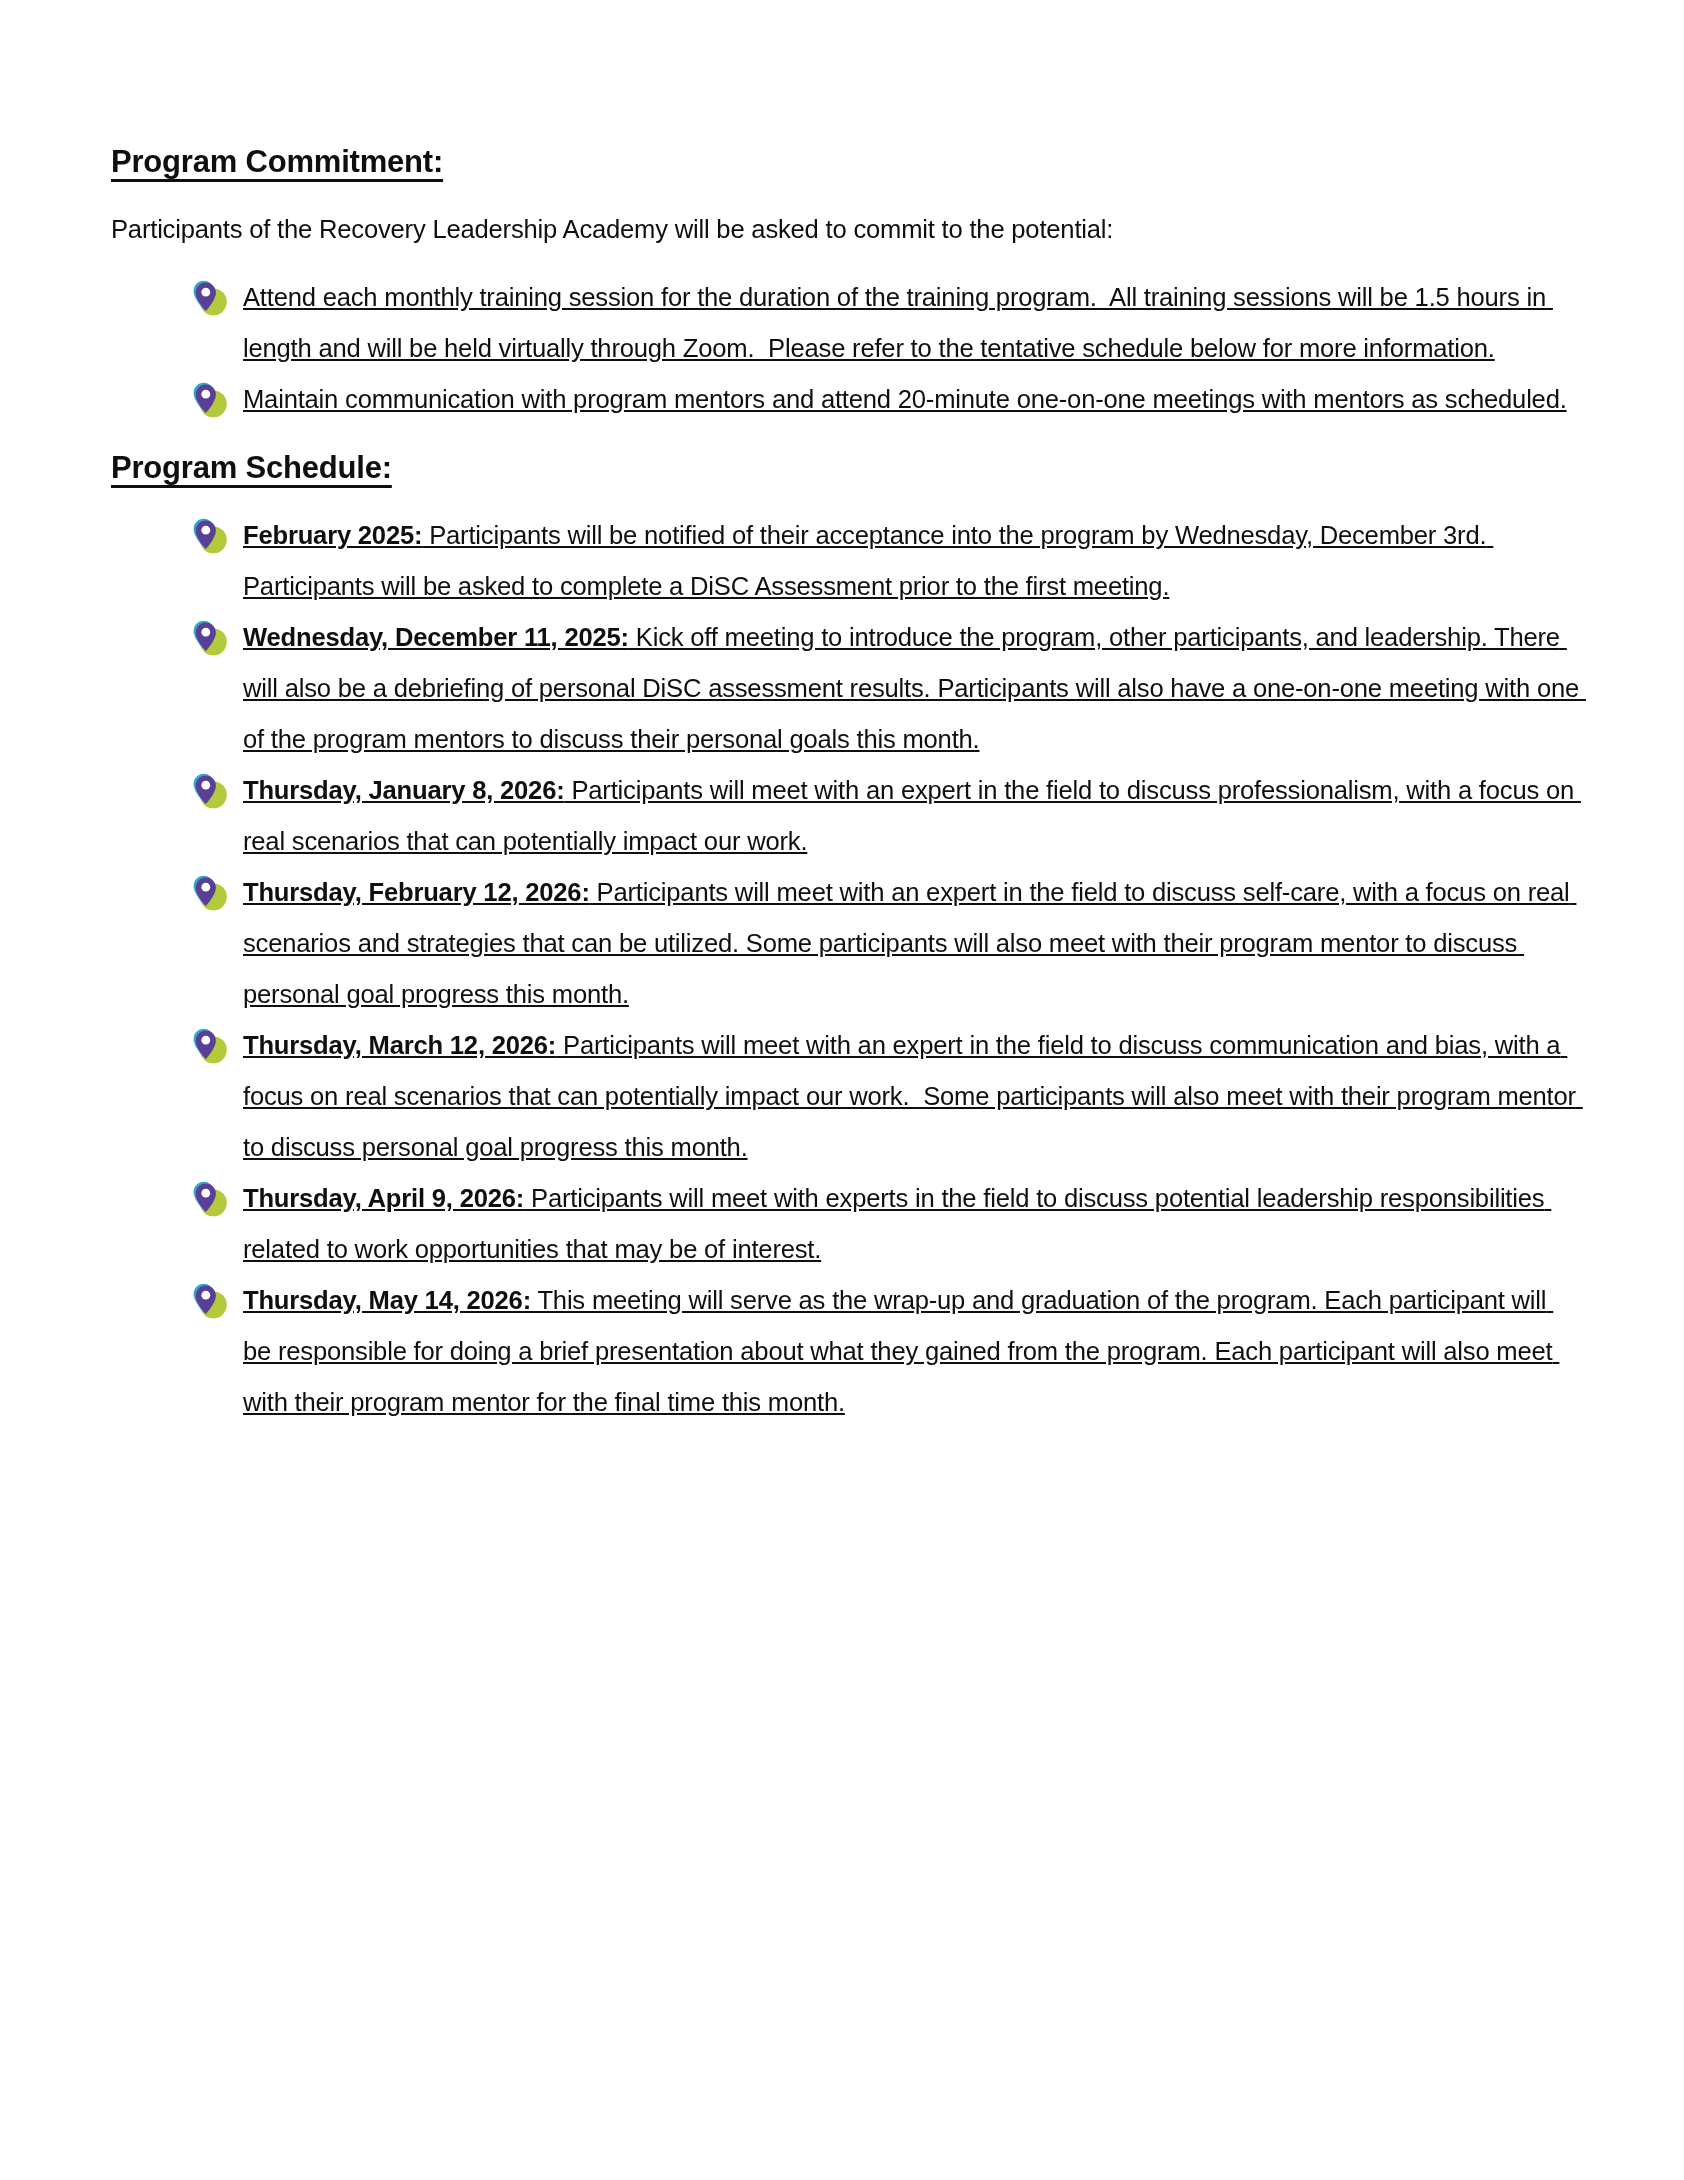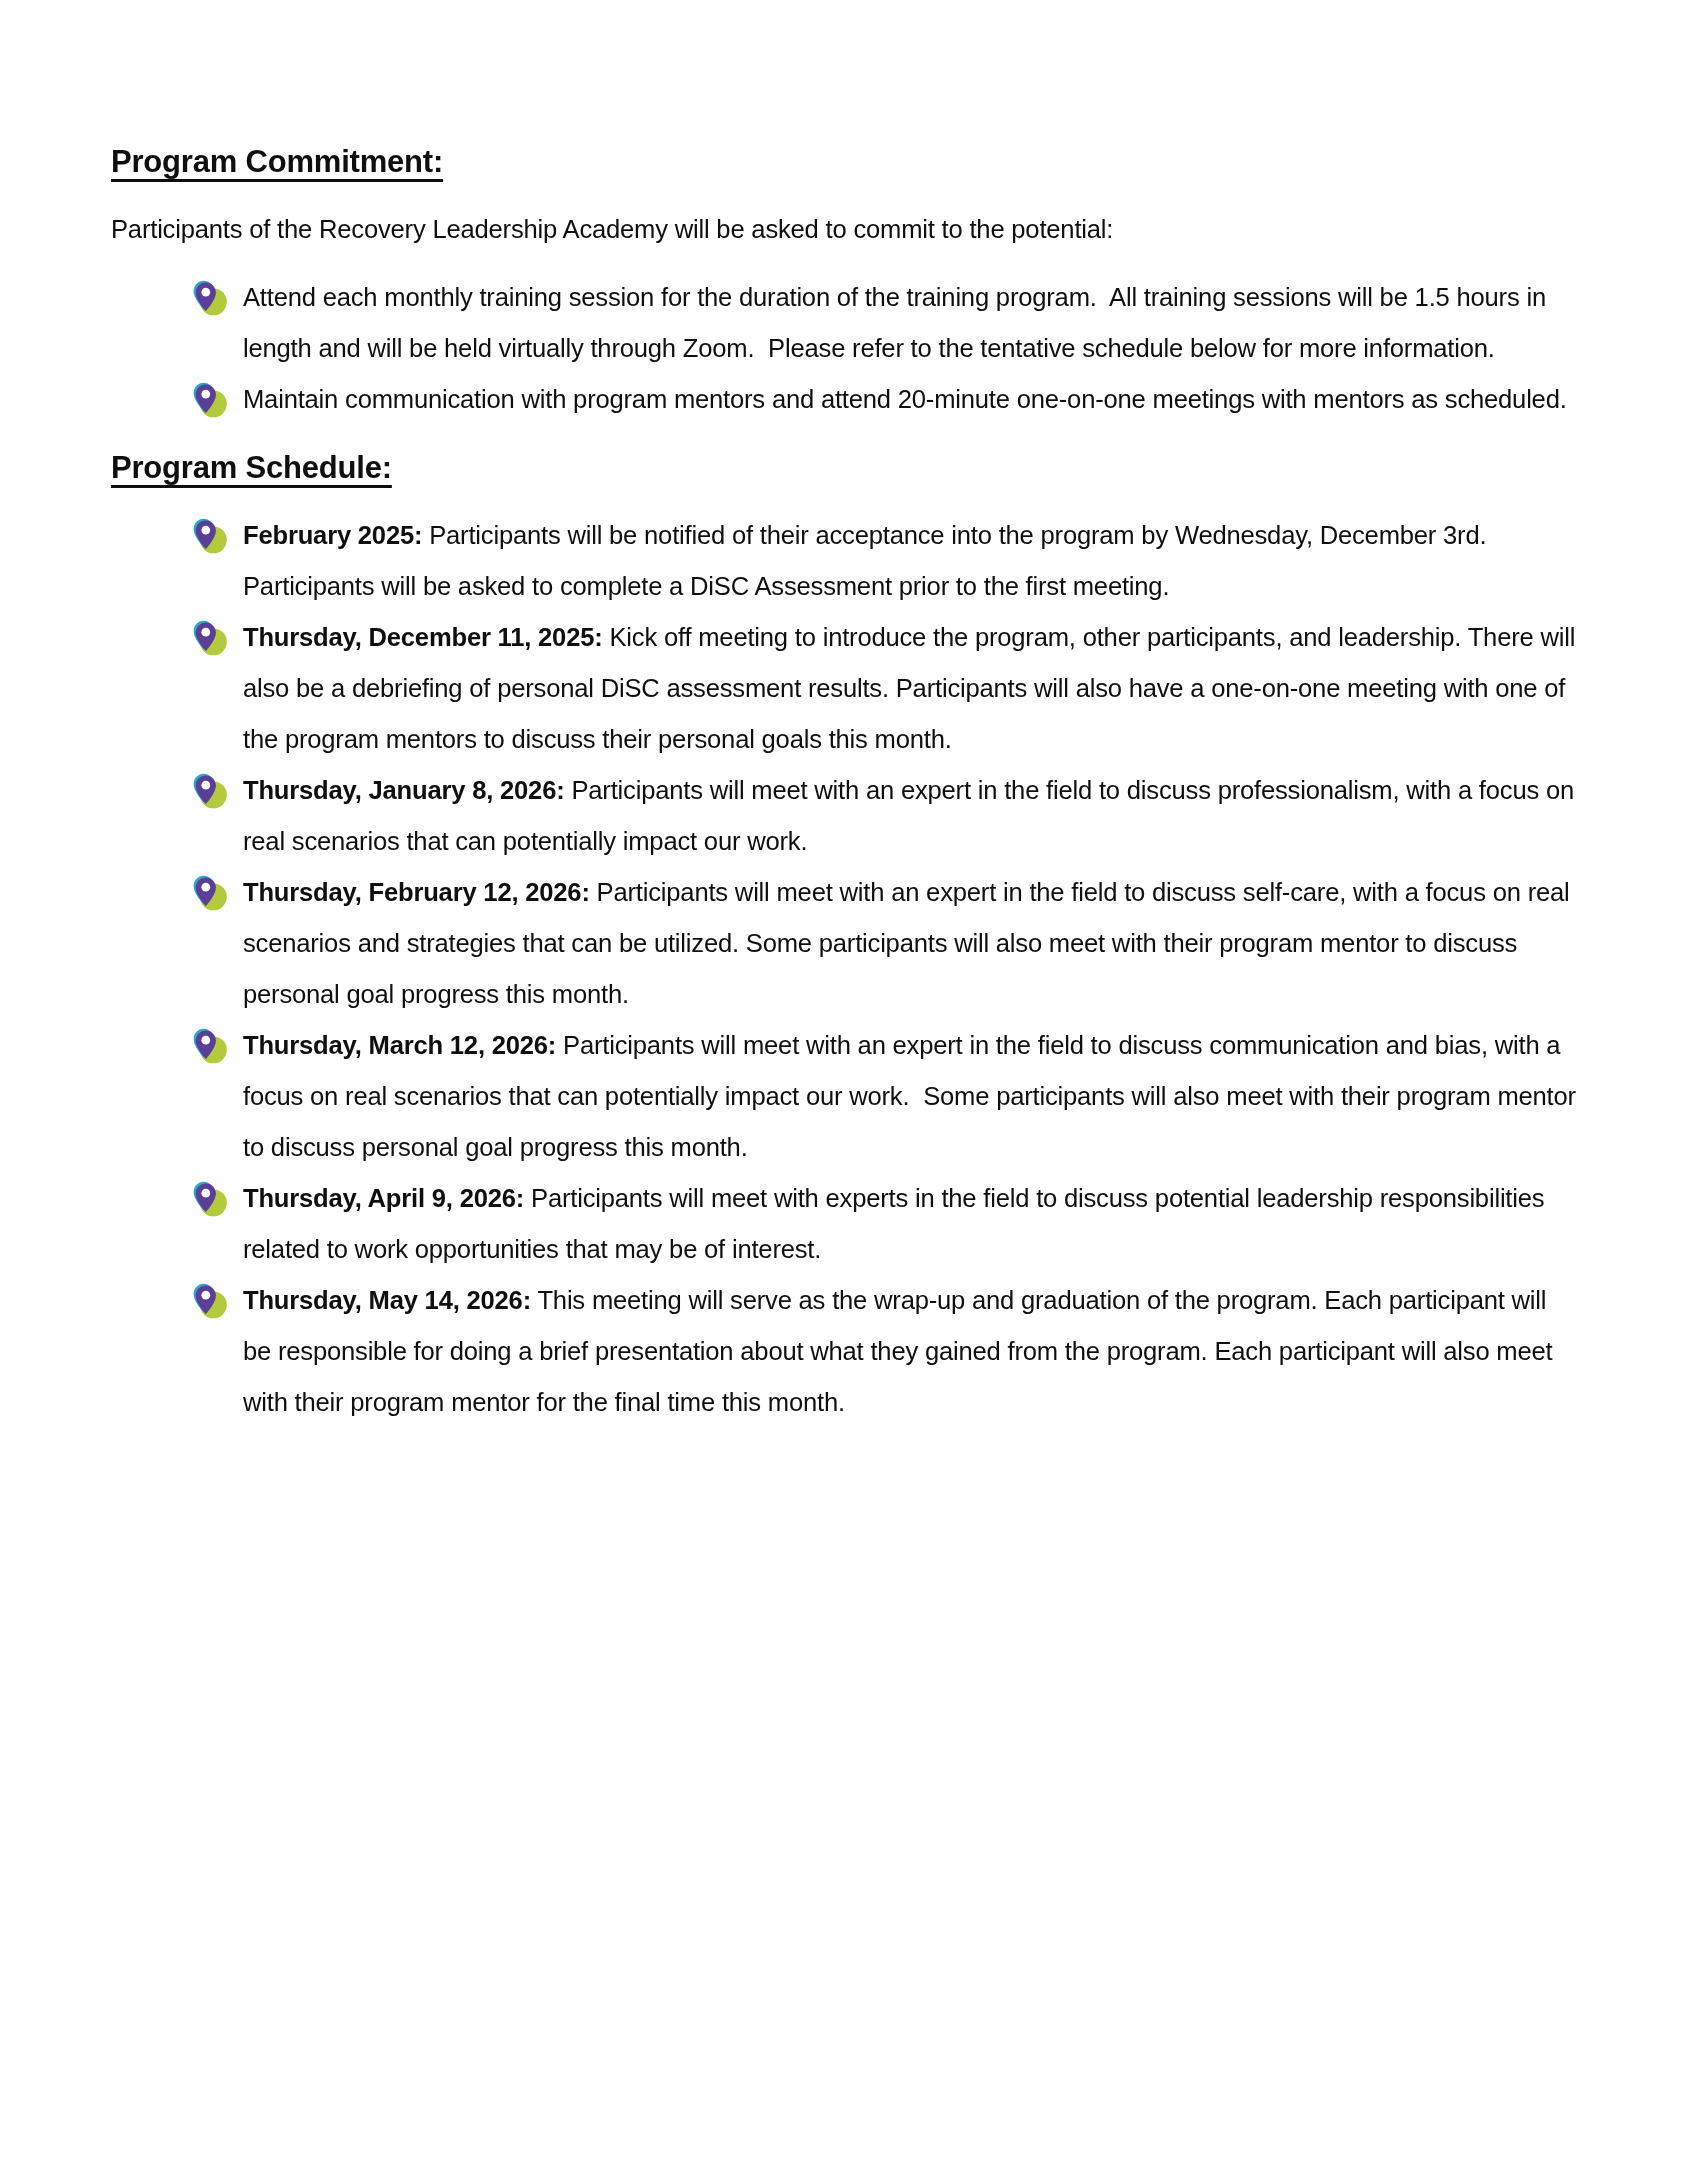--- a/index.html
+++ b/index.html
@@ -28,20 +28,21 @@
     text-decoration-thickness: 2.6px;
     text-underline-offset: 6.8px;
     text-decoration-color: currentColor;
   }
   p { margin: 0 0 17px 0; }
   .doc-text { white-space: pre-wrap; }
   ul {
     list-style: none;
     margin: 0 0 17px 0;
     padding: 0;
+    text-decoration: underline;
   }
   li {
     position: relative;
     padding-left: 132px;
   }
   .pin {
     position: absolute;
     left: 82px;
     top: 7.7px;
     width: 34px;
@@ -115,21 +116,21 @@
     </li>
     <li>
       <span class="pin">
           <svg viewBox="0 0 40 44" width="34" height="37" aria-hidden="true">
         <circle cx="24" cy="26" r="16" style="fill:var(--bullet_green,#b2ca3b)"></circle>
         <path d="M15,3 C8.4,3 3,8.4 3,15 C3,24.5 15,37 15,37 C15,37 27,24.5 27,15 C27,8.4 21.6,3 15,3 Z" transform="translate(-2.5,-2)" style="fill:var(--bullet_teal,#2fa8c8)"></path>
         <path d="M15,3 C8.4,3 3,8.4 3,15 C3,24.5 15,37 15,37 C15,37 27,24.5 27,15 C27,8.4 21.6,3 15,3 Z" style="fill:var(--bullet_purple,#5b3f97)"></path>
         <circle cx="15" cy="14.5" r="5.2" style="fill:var(--pin_dot,#ffffff)"></circle>
       </svg>
         </span>
-      <span class="b doc-text">Thursday, December 11, 2025:</span><span class="doc-text"> Kick off meeting to introduce the program, other participants, and leadership. There will also be a debriefing of personal DiSC assessment results. Participants will also have a one-on-one meeting with one of the program mentors to discuss their personal goals this month.</span>
+      <span class="b doc-text">Wednesday, December 11, 2025:</span><span class="doc-text"> Kick off meeting to introduce the program, other participants, and leadership. There will also be a debriefing of personal DiSC assessment results. Participants will also have a one-on-one meeting with one of the program mentors to discuss their personal goals this month.</span>
     </li>
     <li>
       <span class="pin">
           <svg viewBox="0 0 40 44" width="34" height="37" aria-hidden="true">
         <circle cx="24" cy="26" r="16" style="fill:var(--bullet_green,#b2ca3b)"></circle>
         <path d="M15,3 C8.4,3 3,8.4 3,15 C3,24.5 15,37 15,37 C15,37 27,24.5 27,15 C27,8.4 21.6,3 15,3 Z" transform="translate(-2.5,-2)" style="fill:var(--bullet_teal,#2fa8c8)"></path>
         <path d="M15,3 C8.4,3 3,8.4 3,15 C3,24.5 15,37 15,37 C15,37 27,24.5 27,15 C27,8.4 21.6,3 15,3 Z" style="fill:var(--bullet_purple,#5b3f97)"></path>
         <circle cx="15" cy="14.5" r="5.2" style="fill:var(--pin_dot,#ffffff)"></circle>
       </svg>
         </span>

